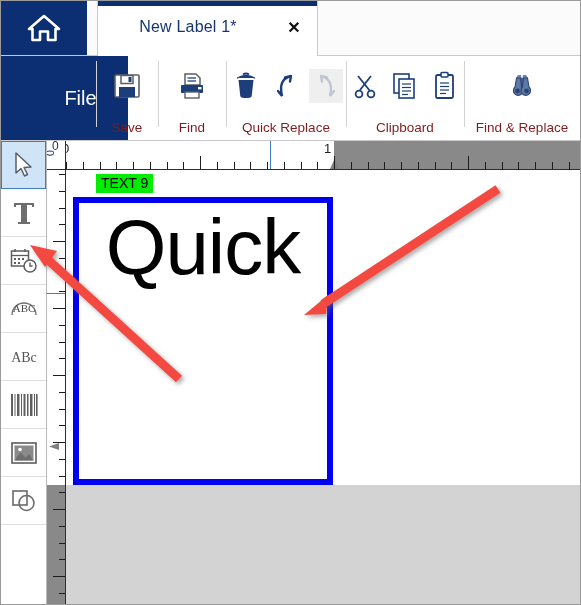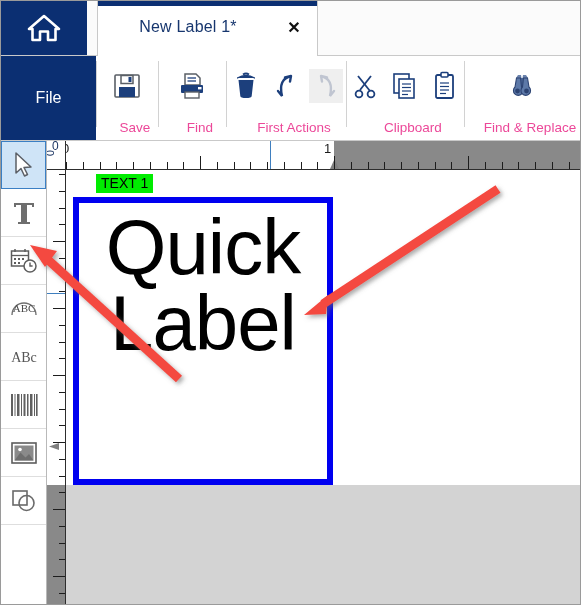--- a/index.html
+++ b/index.html
@@ -86,22 +86,23 @@
   }
   .file-btn {
     position: absolute;
     left: 0; top: 0;
     width: 95px; height: 84px;
     background: #0b2f72;
     color: #ffffff;
     display: flex;
     align-items: center;
     justify-content: center;
-    font-size: 16px;
+    font-size: 20px;
     cursor: pointer;
+    padding-left: 32px;
   }
   .rgroup {
     position: absolute;
     top: 0;
     height: 84px;
     box-sizing: border-box;
   }
   .rgroup + .rgroup { }
   .rgroup .sep {
     position: absolute;
@@ -114,25 +115,25 @@
     left: 0; top: 4px;
     width: 100%;
     height: 52px;
     display: flex;
     align-items: center;
     justify-content: center;
     gap: 6px;
   }
   .rgroup .glabel {
     position: absolute;
-    left: 8px; bottom: 5px;
+    left: 0; bottom: 5px;
     width: 100%;
     text-align: center;
     font-size: 13.5px;
-    color: #ec4899;
+    color: #7f1d1d;
   }
   .ribbon-icon {
     width: 34px; height: 34px;
     display: flex;
     align-items: center;
     justify-content: center;
     cursor: pointer;
   }
   .ribbon-icon.disabled {
     background: #e3e3e3;
@@ -401,21 +402,21 @@
           <svg width="26" height="30" viewBox="0 0 26 30">
             <path d="M18 5 q-13 3 -9 20 l-4 -5 M18 5 l-6 1.5 M18 5 l-1 5.5" fill="none" stroke="#1c3f7c" stroke-width="2.4" stroke-linecap="round"></path>
           </svg>
         </div>
         <div class="ribbon-icon disabled">
           <svg width="26" height="30" viewBox="0 0 26 30">
             <path d="M8 5 q13 3 9 20 l4 -5 M8 5 l6 1.5 M8 5 l1 5.5" fill="none" stroke="#8d97ac" stroke-width="2.4" stroke-linecap="round"></path>
           </svg>
         </div>
       </div>
-      <div class="glabel">First Actions</div>
+      <div class="glabel">Quick Replace</div>
     </div>
 
     <div class="rgroup" style="left:463px; width:116px;">
       <div class="sep"></div>
       <div class="icons">
         <div class="ribbon-icon">
           <svg width="32" height="30" viewBox="0 0 32 30">
             <path d="M10 7 l2 -3 h3 l0.5 3 z" fill="#6b83ad"></path>
             <path d="M22 7 l-2 -3 h-3 l-0.5 3 z" fill="#6b83ad"></path>
             <rect x="14.5" y="7" width="3" height="8" fill="#4a6596"></rect>
@@ -622,24 +623,23 @@
           <div class="tick" style="top: 422.75px; width: 6px;"></div>
         </div>
     </div>
 
     <div class="canvas">
       <div class="canvas-gray"></div>
 
       <div class="label-obj">
         <div class="label-text">
           <div>Quick</div>
-          <div>Label</div>
-        </div>
-      </div>
-      <div class="text-badge">TEXT 1</div>
+        </div>
+      </div>
+      <div class="text-badge">TEXT 9</div>
     </div>
   </div>
 
   <svg class="annots" width="581" height="605" viewBox="0 0 581 605">
     <defs>
       <filter id="shadow" x="-40%" y="-40%" width="200%" height="200%">
         <feDropShadow dx="2.5" dy="2.5" stdDeviation="2.2" flood-color="#666" flood-opacity="0.55"></feDropShadow>
       </filter>
     </defs>
 

